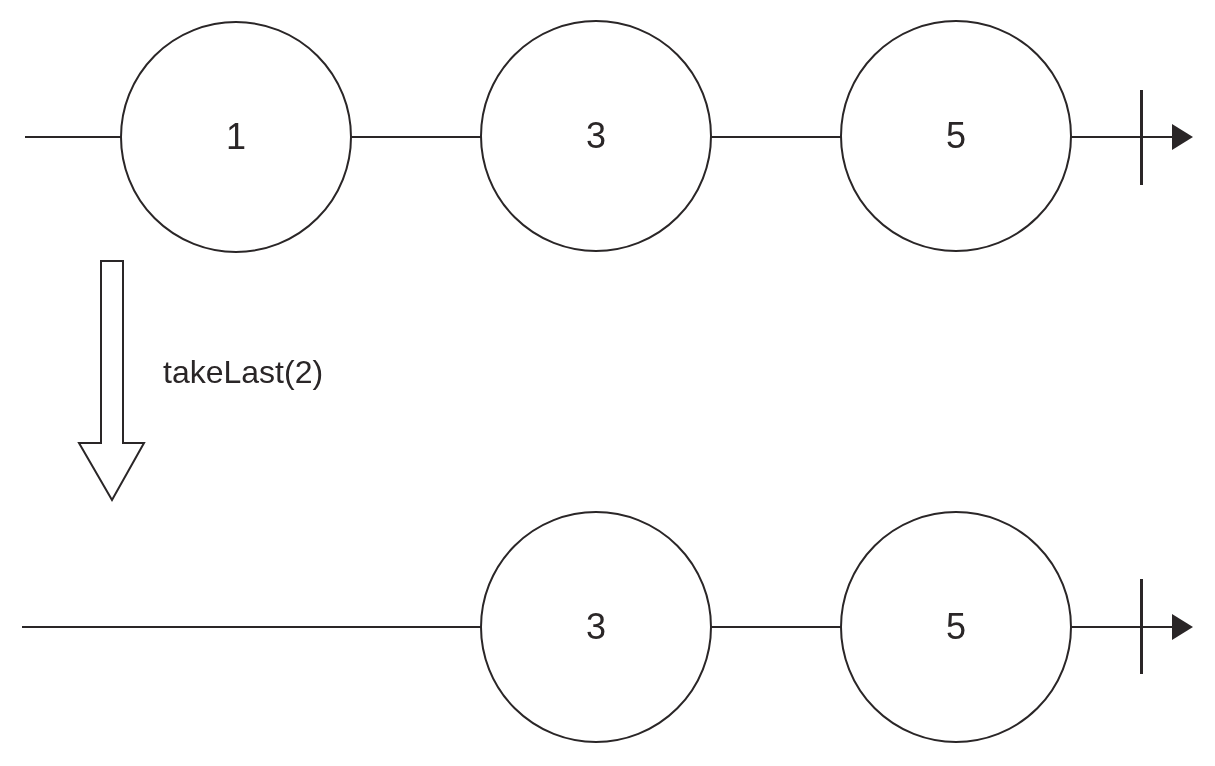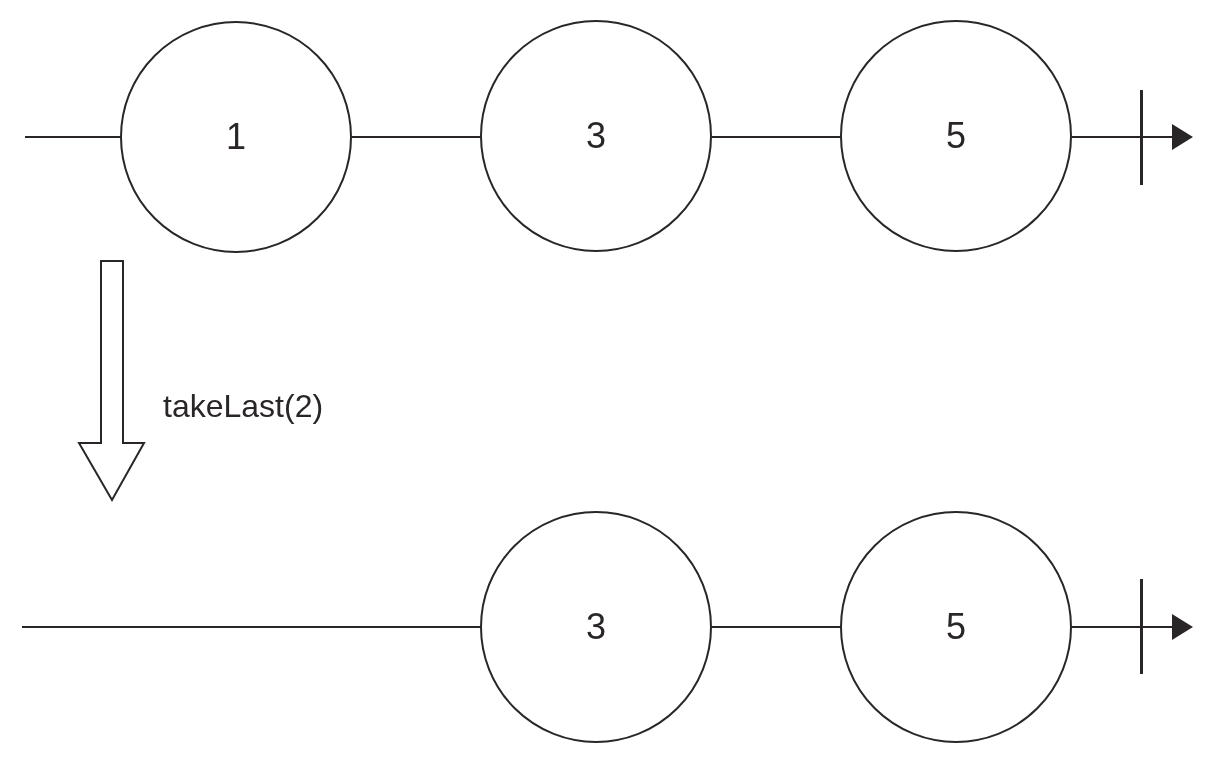--- a/index.html
+++ b/index.html
@@ -58,21 +58,20 @@
     position: absolute;
     left: 70px; top: 258px;
     width: 80px; height: 246px;
   }
   #operator-label {
     position: absolute;
     left: 163px; top: 353px;
     font-size: 32px; line-height: 1.2;
     color: var(--stroke);
     white-space: nowrap;
-    margin-top: 34px;
   }
 </style>
 </head>
 <body>
 
 <div id="top-line" class="timeline-line"></div>
 <div id="input-marble-0" class="marble">1</div>
 <div id="input-marble-1" class="marble">3</div>
 <div id="input-marble-2" class="marble">5</div>
 <div id="top-tick" class="complete-tick"></div>

